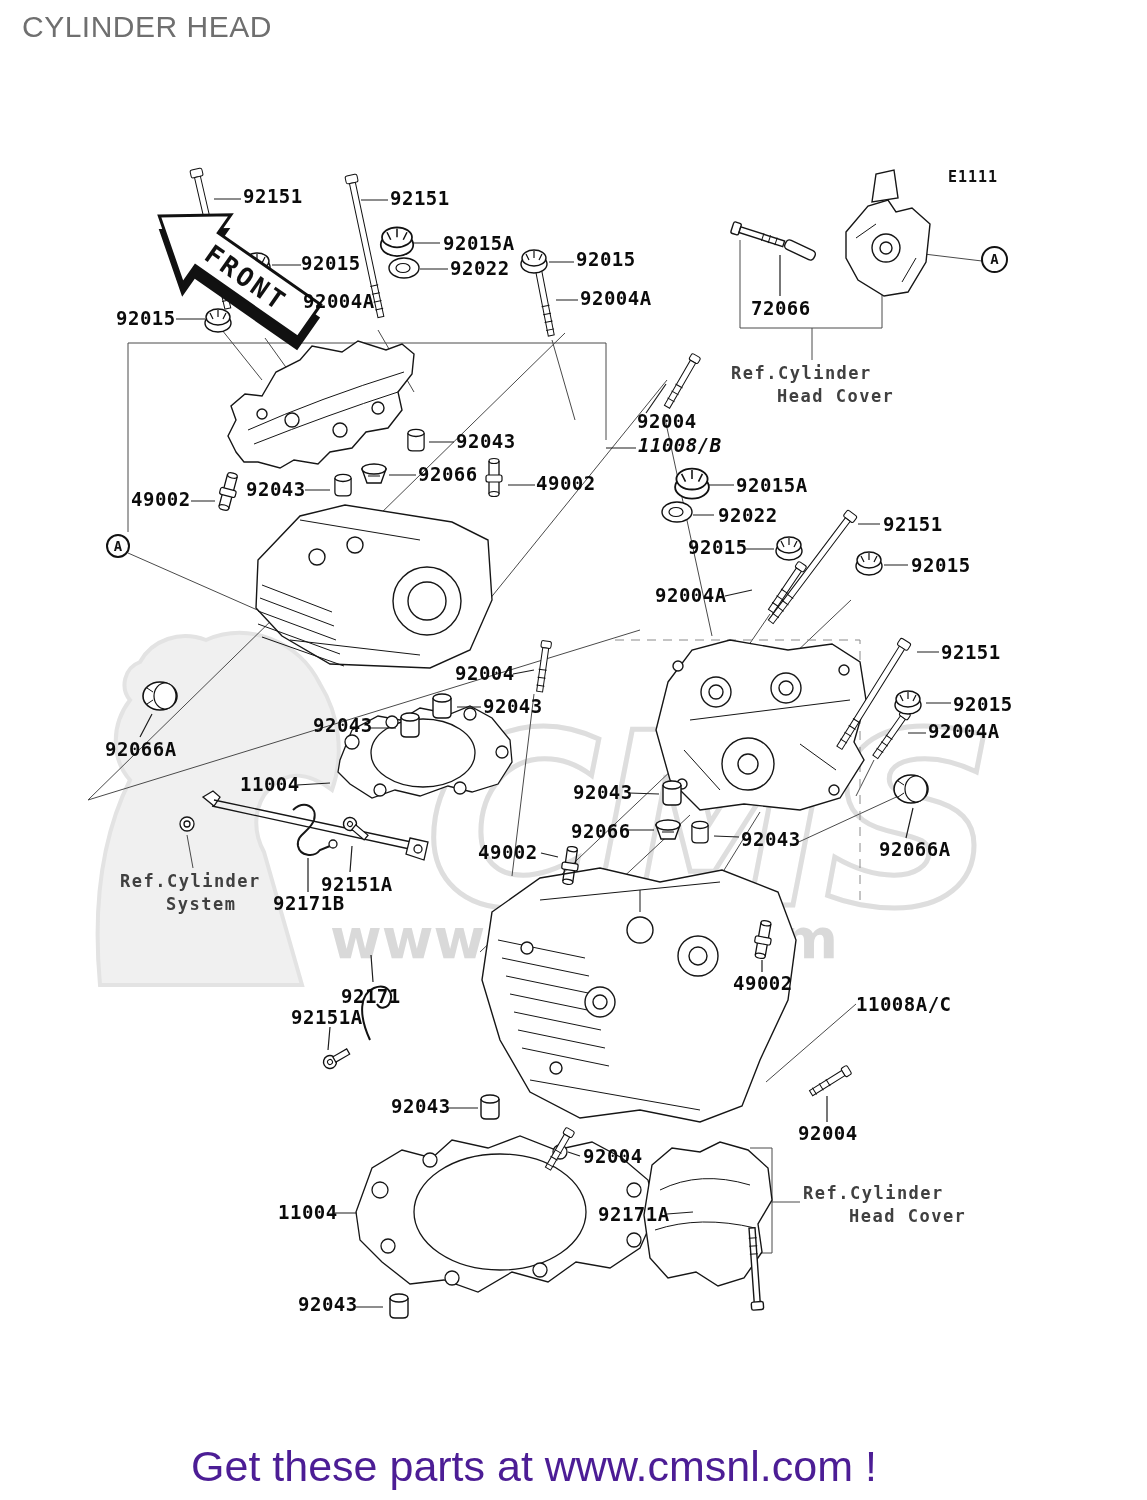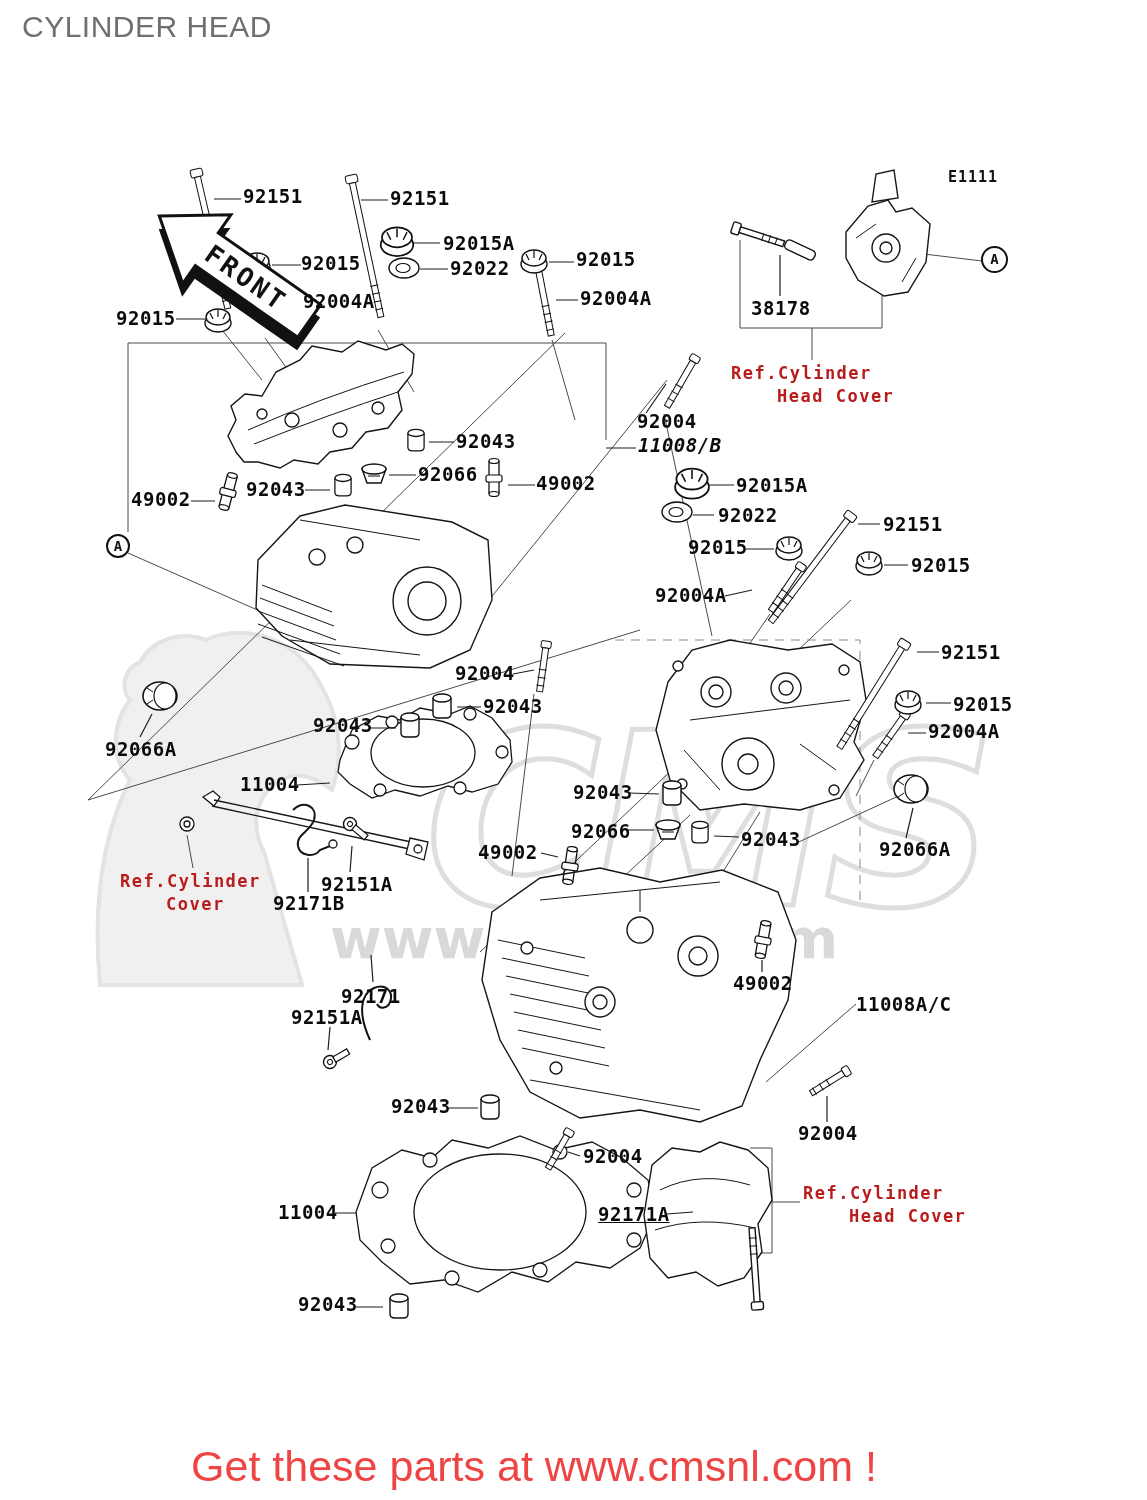--- a/index.html
+++ b/index.html
@@ -7,28 +7,28 @@
         font-family:"DejaVu Sans Mono","Liberation Mono",monospace;}
   .page-title{position:absolute;left:22px;top:10px;margin:0;
         font:400 30px "Liberation Sans",sans-serif;color:#6f6f6f;letter-spacing:.5px;}
   .diagram-code{position:absolute;left:948px;top:168px;
         font:bold 15px "DejaVu Sans Mono",monospace;color:#111;letter-spacing:1px;}
   .art{position:absolute;left:0;top:0;}
   .labels-layer{position:absolute;left:0;top:0;width:100%;height:100%;}
   .part-label{position:absolute;font:bold 19px "DejaVu Sans Mono","Liberation Mono",monospace;
         color:#0b0b0b;white-space:nowrap;letter-spacing:.5px;line-height:19px;cursor:pointer;}
   .ref-label{position:absolute;font:bold 17px "DejaVu Sans Mono","Liberation Mono",monospace;
-        color:#b91c1c;letter-spacing:1.5px;line-height:23px;white-space:nowrap;}
+        color:#404040;letter-spacing:1.5px;line-height:23px;white-space:nowrap;}
   .ref-label span{display:block;}
   .ref-label span + span{margin-left:46px;}
   .callout{position:absolute;box-sizing:border-box;border:2px solid #111;border-radius:50%;
         background:#fff;text-align:center;
         font:bold 14px "DejaVu Sans Mono",monospace;color:#111;}
   .footer-banner{position:absolute;left:0;top:1442px;width:100%;text-align:center;
-        font:43px "Liberation Sans",sans-serif;color:#ef4444;cursor:pointer;}
+        font:43px "Liberation Sans",sans-serif;color:#4c1d95;cursor:pointer;}
 </style>
 </head>
 <body>
 
 <div class="page">
 
   <h1 class="page-title">CYLINDER HEAD</h1>
   <div class="diagram-code">E1111</div>
 
   <svg class="art" width="1147" height="1500" viewBox="0 0 1147 1500" xmlns="http://www.w3.org/2000/svg">
@@ -347,21 +347,21 @@
   <div class="labels-layer" id="labels-layer">
       <div class="part-label" style="left: 243px; top: 187px;">92151</div>
       <div class="part-label" style="left: 390px; top: 189px;">92151</div>
       <div class="part-label" style="left: 443px; top: 234px;">92015A</div>
       <div class="part-label" style="left: 301px; top: 254px;">92015</div>
       <div class="part-label" style="left: 450px; top: 259px;">92022</div>
       <div class="part-label" style="left: 576px; top: 250px;">92015</div>
       <div class="part-label" style="left: 303px; top: 292px;">92004A</div>
       <div class="part-label" style="left: 580px; top: 289px;">92004A</div>
       <div class="part-label" style="left: 116px; top: 309px;">92015</div>
-      <div class="part-label" style="left: 751px; top: 299px;">38178</div>
+      <div class="part-label" style="left: 751px; top: 299px;">72066</div>
       <div class="part-label" style="left: 637px; top: 412px;">92004</div>
       <div class="part-label" style="left: 638px; top: 436px; font-style: italic;">11008/B</div>
       <div class="part-label" style="left: 456px; top: 432px;">92043</div>
       <div class="part-label" style="left: 418px; top: 465px;">92066</div>
       <div class="part-label" style="left: 536px; top: 474px;">49002</div>
       <div class="part-label" style="left: 246px; top: 480px;">92043</div>
       <div class="part-label" style="left: 131px; top: 490px;">49002</div>
       <div class="part-label" style="left: 736px; top: 476px;">92015A</div>
       <div class="part-label" style="left: 718px; top: 506px;">92022</div>
       <div class="part-label" style="left: 883px; top: 515px;">92151</div>
@@ -384,29 +384,29 @@
       <div class="part-label" style="left: 321px; top: 875px;">92151A</div>
       <div class="part-label" style="left: 273px; top: 894px; text-align: center;">92171B</div>
       <div class="part-label" style="left: 341px; top: 987px;">92171</div>
       <div class="part-label" style="left: 291px; top: 1008px;">92151A</div>
       <div class="part-label" style="left: 733px; top: 974px;">49002</div>
       <div class="part-label" style="left: 856px; top: 995px;">11008A/C</div>
       <div class="part-label" style="left: 391px; top: 1097px;">92043</div>
       <div class="part-label" style="left: 798px; top: 1124px;">92004</div>
       <div class="part-label" style="left: 583px; top: 1147px;">92004</div>
       <div class="part-label" style="left: 278px; top: 1203px;">11004</div>
-      <div class="part-label" style="left: 598px; top: 1205px; text-decoration: underline;">92171A</div>
+      <div class="part-label" style="left: 598px; top: 1205px;">92171A</div>
       <div class="part-label" style="left: 298px; top: 1295px;">92043</div>
       <div class="ref-label" style="left: 731px; top: 362px;">
         <span>Ref.Cylinder</span>
         <span>Head Cover</span>
       </div>
       <div class="ref-label" style="left: 120px; top: 870px;">
         <span>Ref.Cylinder</span>
-        <span>Cover</span>
+        <span>System</span>
       </div>
       <div class="ref-label" style="left: 803px; top: 1182px;">
         <span>Ref.Cylinder</span>
         <span>Head Cover</span>
       </div>
       <div class="callout" style="left: 106px; top: 534px; width: 24px; height: 24px; line-height: 20px;">A</div>
       <div class="callout" style="left: 981px; top: 246px; width: 27px; height: 27px; line-height: 23px;">A</div>
     </div>
 
   <div class="footer-banner">Get these parts at www.cmsnl.com !</div>

